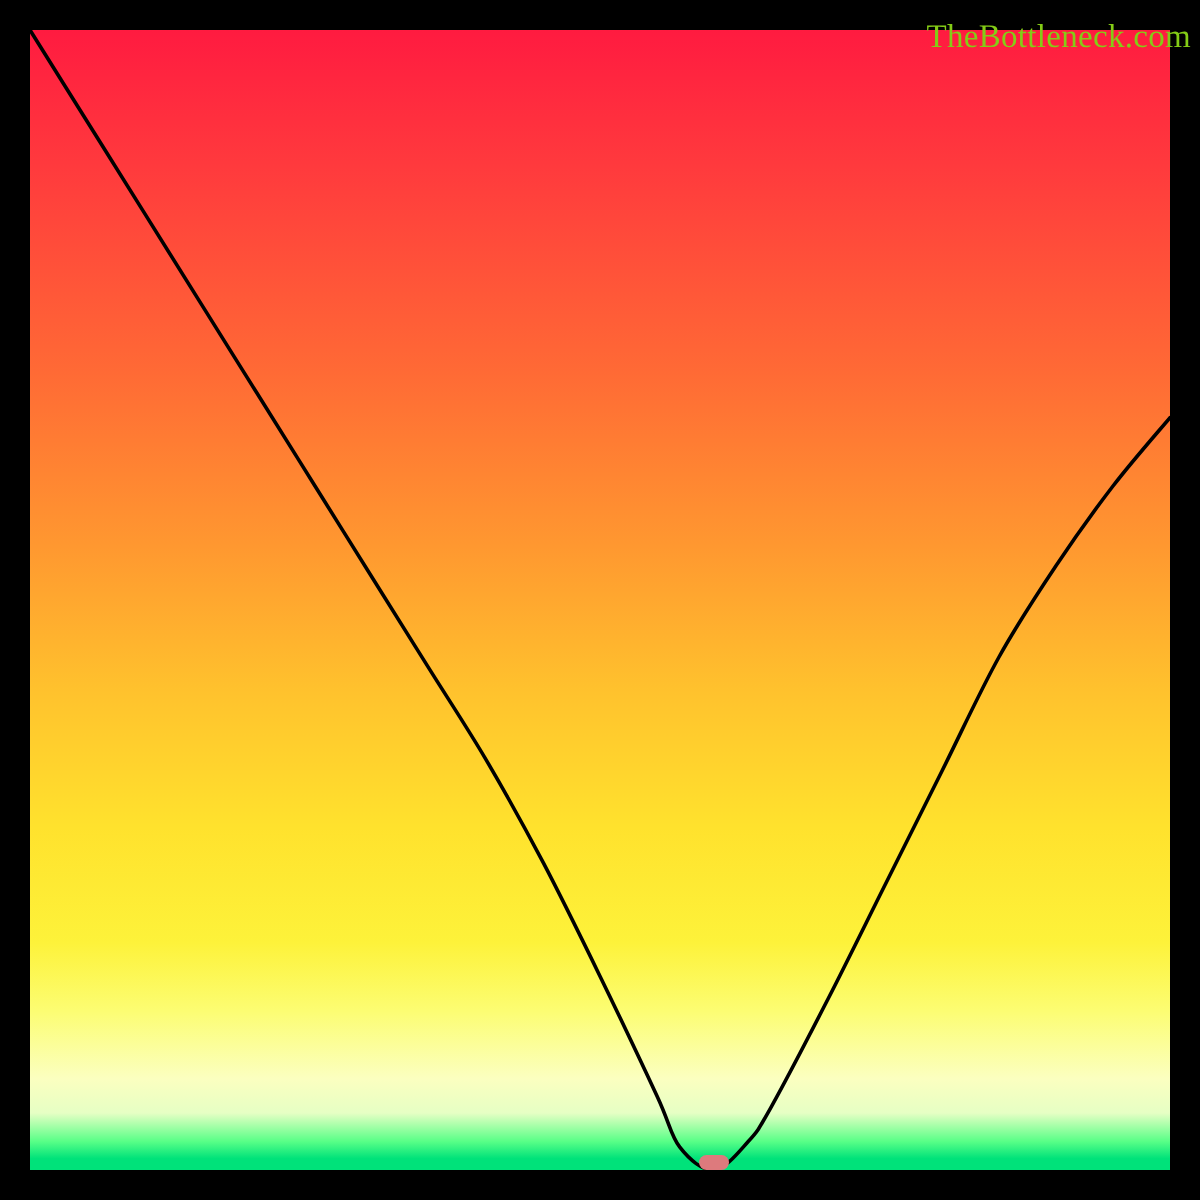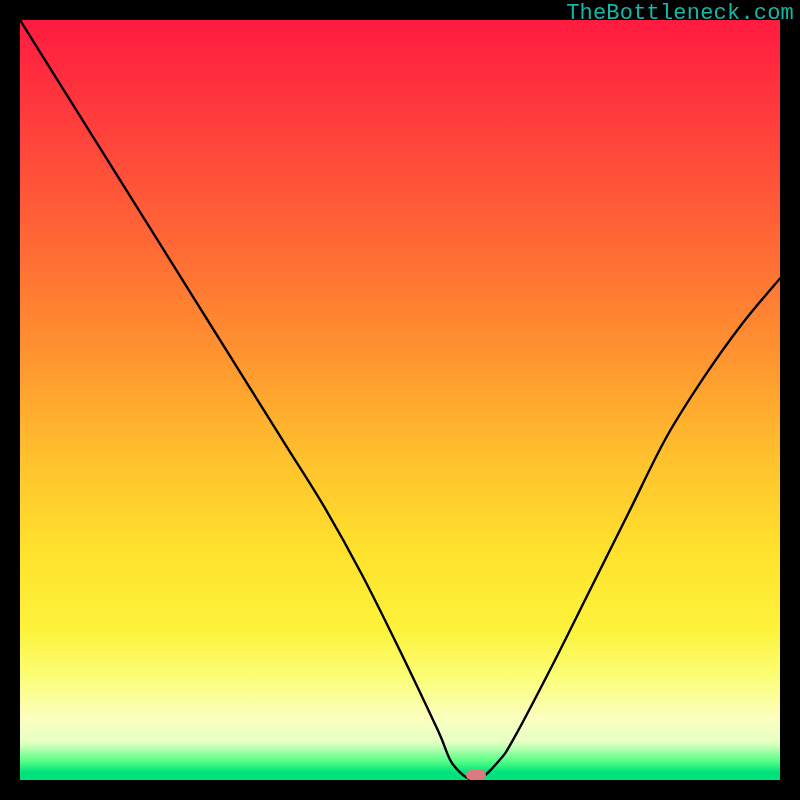--- a/index.html
+++ b/index.html
@@ -38,25 +38,25 @@
       #00e27a 99%,
       #00e27a 100%
     );
   }
   svg.curve {
     position: absolute;
     inset: 0;
   }
   .watermark {
     position: absolute;
-    top: 1px;
+    top: 11px;
     right: 6px;
-    font-family: Liberation Mono, monospace;
+    font-family: Liberation Serif, serif;
     font-size: 22px;
-    color: #14b8a6;
+    color: #84cc16;
     letter-spacing: 0.2px;
     user-select: none;
   }
   .minpoint {
     position: absolute;
     width: 20px;
     height: 10px;
     border-radius: 6px;
     background: #dd7a7d;
     transform: translate(-50%, -50%);

